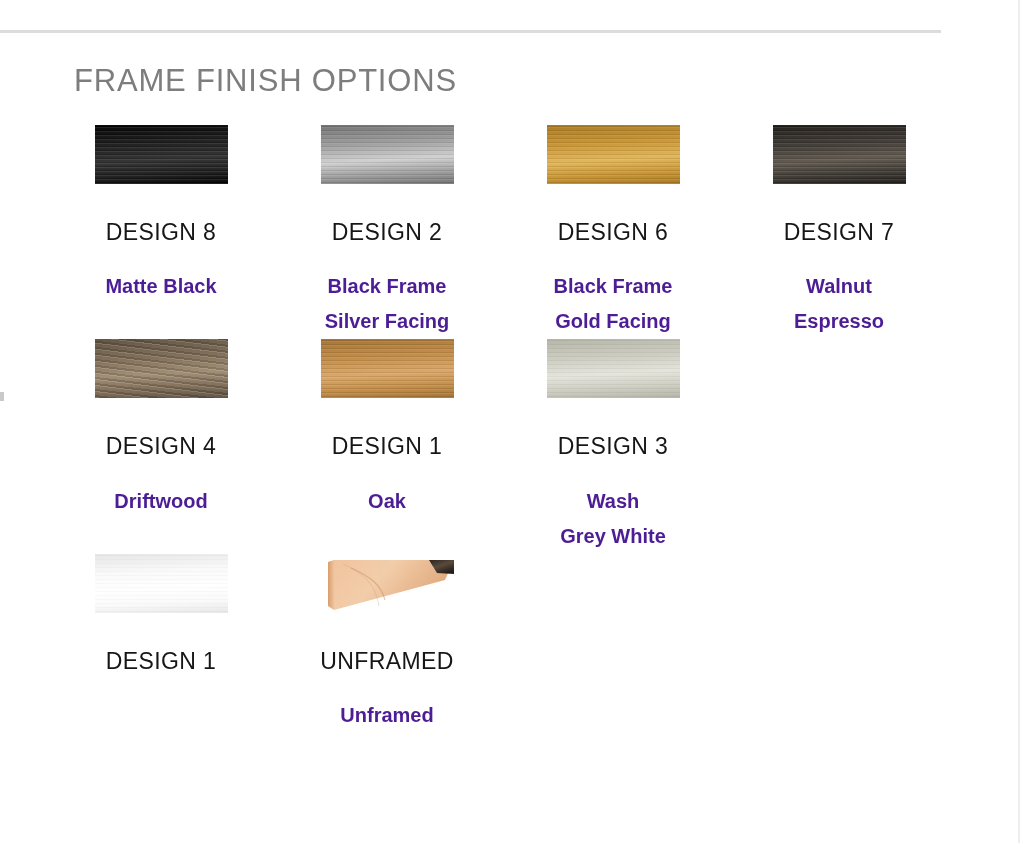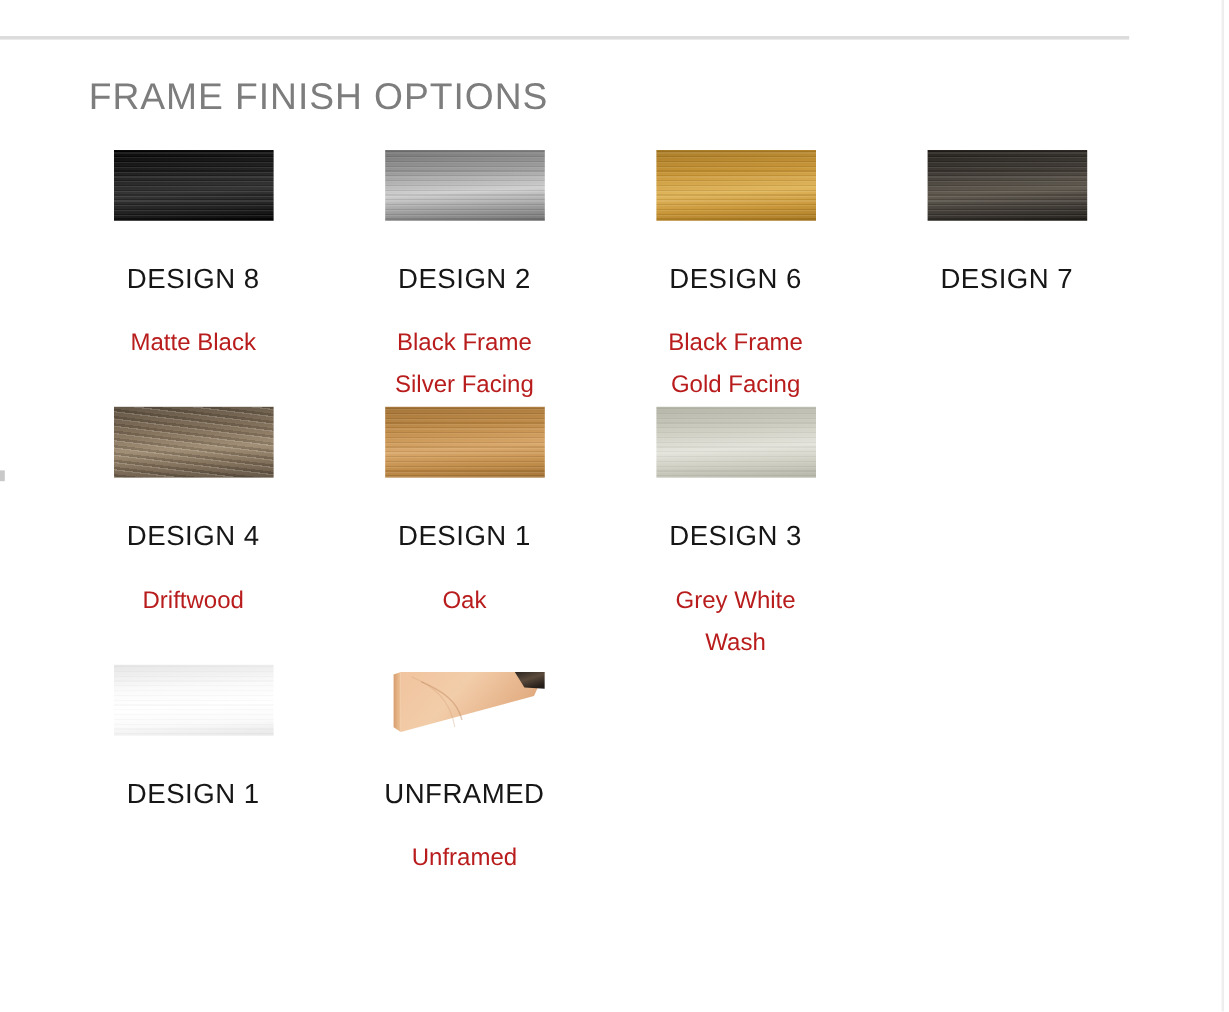--- a/index.html
+++ b/index.html
@@ -136,23 +136,24 @@
     font-size: 23px;
     color: #161616;
     letter-spacing: 0.4px;
     line-height: 1.15;
     text-align: center;
     white-space: nowrap;
   }
   .finish-desc {
     margin-top: 24px;
     font-size: 20px;
-    color: #b91c1c;
+    color: #4c1d95;
     line-height: 1.75;
     text-align: center;
+    font-weight: bold;
   }
   .finish-desc .line { display: block; }
 </style>
 </head>
 <body>
 
 <div id="top-rule"></div>
 <div id="right-rule"></div>
 <div id="left-tick"></div>
 
@@ -192,20 +193,24 @@
         <span class="line">Black Frame</span>
         <span class="line">Gold Facing</span>
       </div>
     </div>
 
     <div class="finish-cell">
       <div class="swatch-wrap">
         <div class="swatch grain-horizontal" style="background: linear-gradient(177deg, rgb(29, 26, 22) 0%, rgb(59, 54, 48) 32%, rgb(93, 86, 76) 58%, rgb(59, 54, 48) 80%, rgb(29, 26, 22) 100%);"></div>
       </div>
       <div class="design-label">DESIGN 7</div>
+      <div class="finish-desc">
+        <span class="line">Walnut</span>
+        <span class="line">Espresso</span>
+      </div>
     </div>
 
   </div>
 
   <div class="finish-row row-2">
 
     <div class="finish-cell pad-left">
       <div class="swatch-wrap">
         <div class="swatch grain-diag" style="background: linear-gradient(177deg, rgb(93, 80, 64) 0%, rgb(125, 107, 85) 32%, rgb(158, 139, 114) 58%, rgb(125, 107, 85) 80%, rgb(93, 80, 64) 100%);"></div>
       </div>
@@ -225,22 +230,22 @@
       </div>
     </div>
 
 
     <div class="finish-cell">
       <div class="swatch-wrap">
         <div class="swatch grain-soft" style="background: linear-gradient(177deg, rgb(179, 179, 166) 0%, rgb(204, 204, 192) 32%, rgb(228, 228, 220) 58%, rgb(204, 204, 192) 80%, rgb(179, 179, 166) 100%);"></div>
       </div>
       <div class="design-label">DESIGN 3</div>
       <div class="finish-desc">
+        <span class="line">Wash</span>
         <span class="line">Grey White</span>
-        <span class="line">Wash</span>
       </div>
     </div>
 
   </div>
 
   <div class="finish-row row-3">
 
     <div class="finish-cell pad-left">
       <div class="swatch-wrap">
         <div class="swatch grain-faint" style="background: linear-gradient(177deg, rgb(230, 230, 230) 0%, rgb(250, 250, 250) 32%, rgb(255, 255, 255) 58%, rgb(250, 250, 250) 80%, rgb(230, 230, 230) 100%);"></div>

